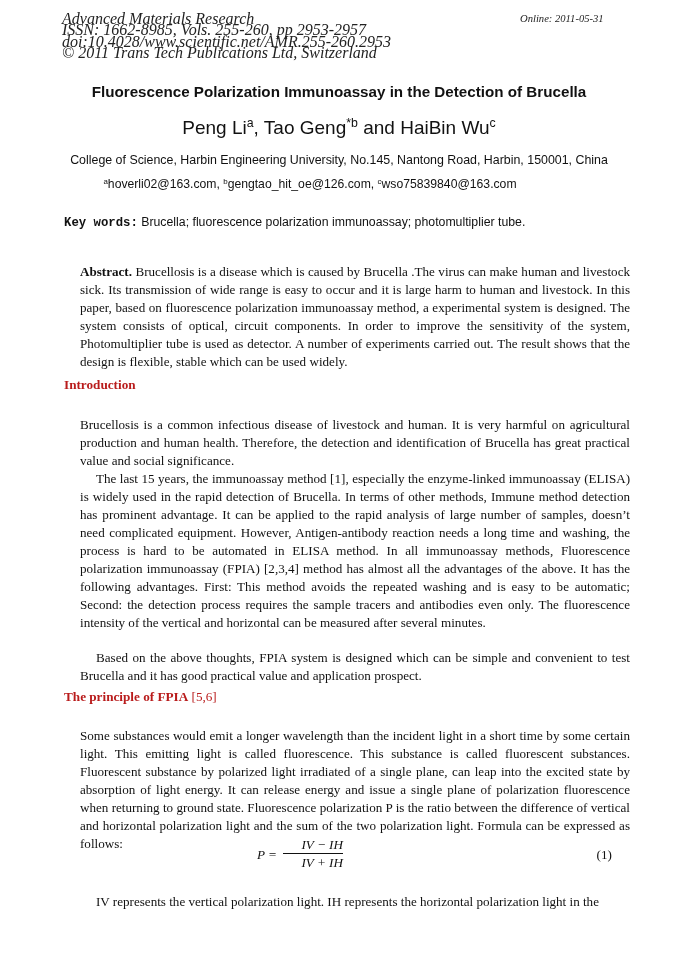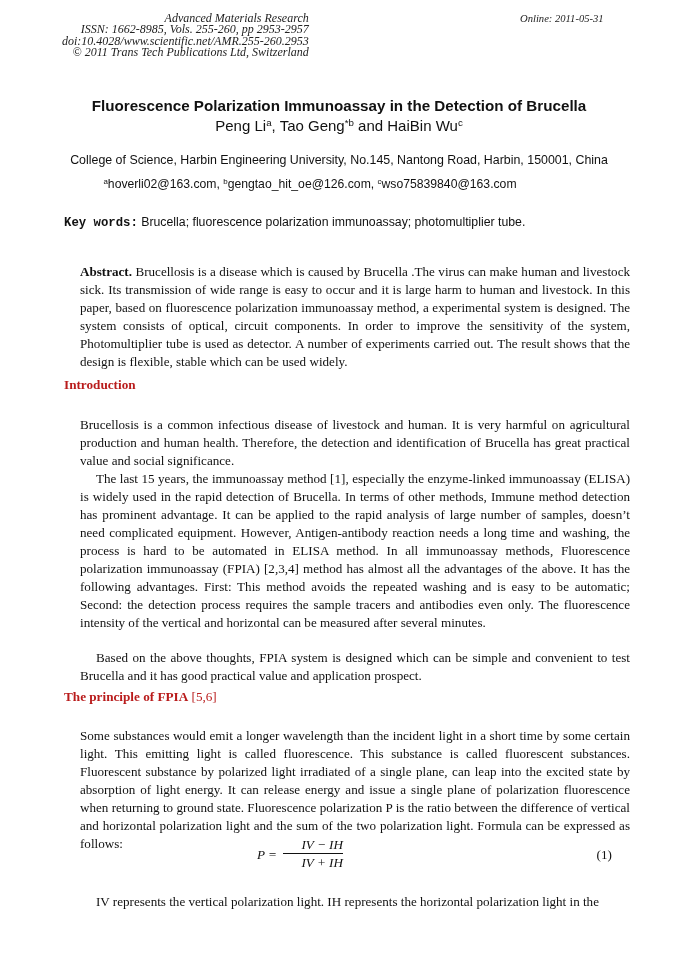--- a/index.html
+++ b/index.html
@@ -1,22 +1,22 @@
 <!DOCTYPE html>
 <html><head>
 <meta charset="utf-8">
 <style>
   html, body { margin: 0; padding: 0; background: #ffffff; }
   body { width: 678px; height: 959px; position: relative; overflow: hidden; color: #111; }
 
-  .header-left { position: absolute; left: 62px; top: 13px; font-family: "Liberation Serif", serif; font-style: italic; font-size: 12px; line-height: 11.4px; color: #222; text-align: right; }
+  .header-left { position: absolute; left: 62px; top: 13px; font-family: "Liberation Serif", serif; font-style: italic; font-size: 16px; line-height: 11.4px; color: #222; }
   .header-right { position: absolute; left: 520px; top: 13px; font-family: "Liberation Serif", serif; font-style: italic; font-size: 10.6px; line-height: 11.4px; color: #222; }
 
-  .title { position: absolute; left: 0; width: 678px; top: 83px; text-align: center; font-family: "Liberation Sans", sans-serif; font-weight: bold; font-size: 15.2px; color: #111; margin-top: 14px; }
-  .authors { position: absolute; left: 0; width: 678px; top: 117px; text-align: center; font-family: "Liberation Sans", sans-serif; font-size: 15px; color: #111; }
+  .title { position: absolute; left: 0; width: 678px; top: 83px; text-align: center; font-family: "Liberation Sans", sans-serif; font-weight: bold; font-size: 15.2px; color: #111; }
+  .authors { position: absolute; left: 0; width: 678px; top: 117px; text-align: center; font-family: "Liberation Sans", sans-serif; font-size: 19px; color: #111; }
   .authors sup, .emails sup { font-size: 65%; vertical-align: 0.55em; line-height: 0; }
   .affil { position: absolute; left: 0; width: 678px; top: 153px; text-align: center; font-family: "Liberation Sans", sans-serif; font-size: 12.4px; color: #111; }
   .emails { position: absolute; left: 0; width: 620px; top: 177px; text-align: center; font-family: "Liberation Sans", sans-serif; font-size: 12.2px; color: #111; }
   .keywords { position: absolute; left: 64px; top: 215px; font-family: "Liberation Sans", sans-serif; font-size: 12.3px; color: #111; }
   .keywords b { font-weight: bold; font-family: Liberation Mono, monospace; }
 
   .para { position: absolute; left: 64px; width: 550px; font-family: "Liberation Serif", serif; font-size: 13.1px; line-height: 18px; text-align: justify; color: #111; margin: 16px; }
   .para.indent { text-indent: 16px; }
   .heading { position: absolute; left: 64px; font-family: "Liberation Serif", serif; font-weight: bold; font-size: 13.2px; color: #b91c1c; }
   .heading .ref { font-weight: normal; }

